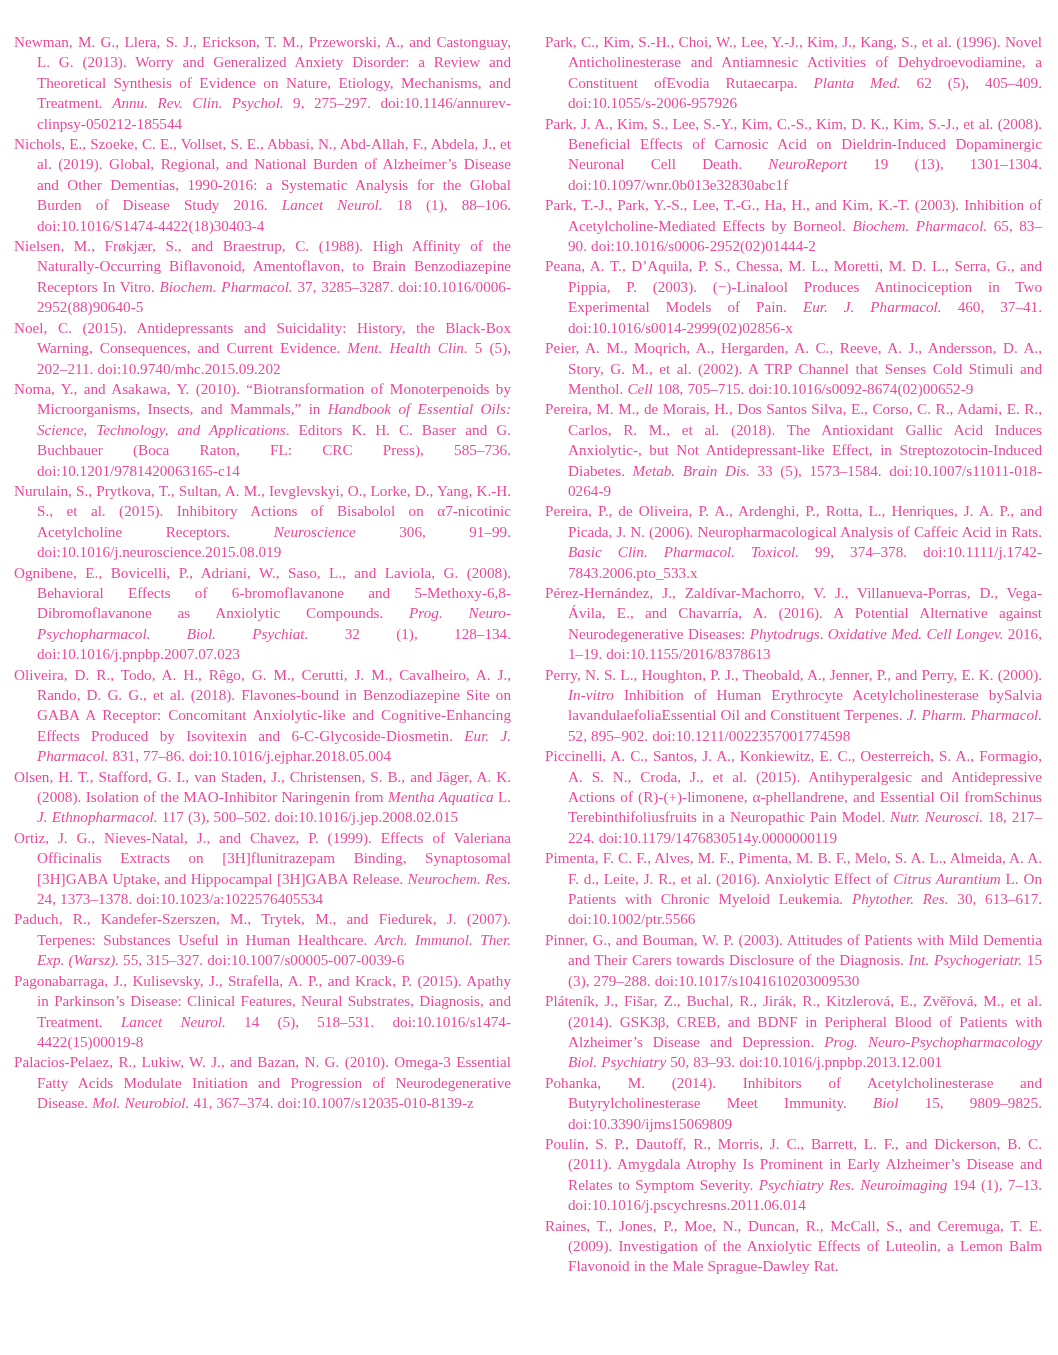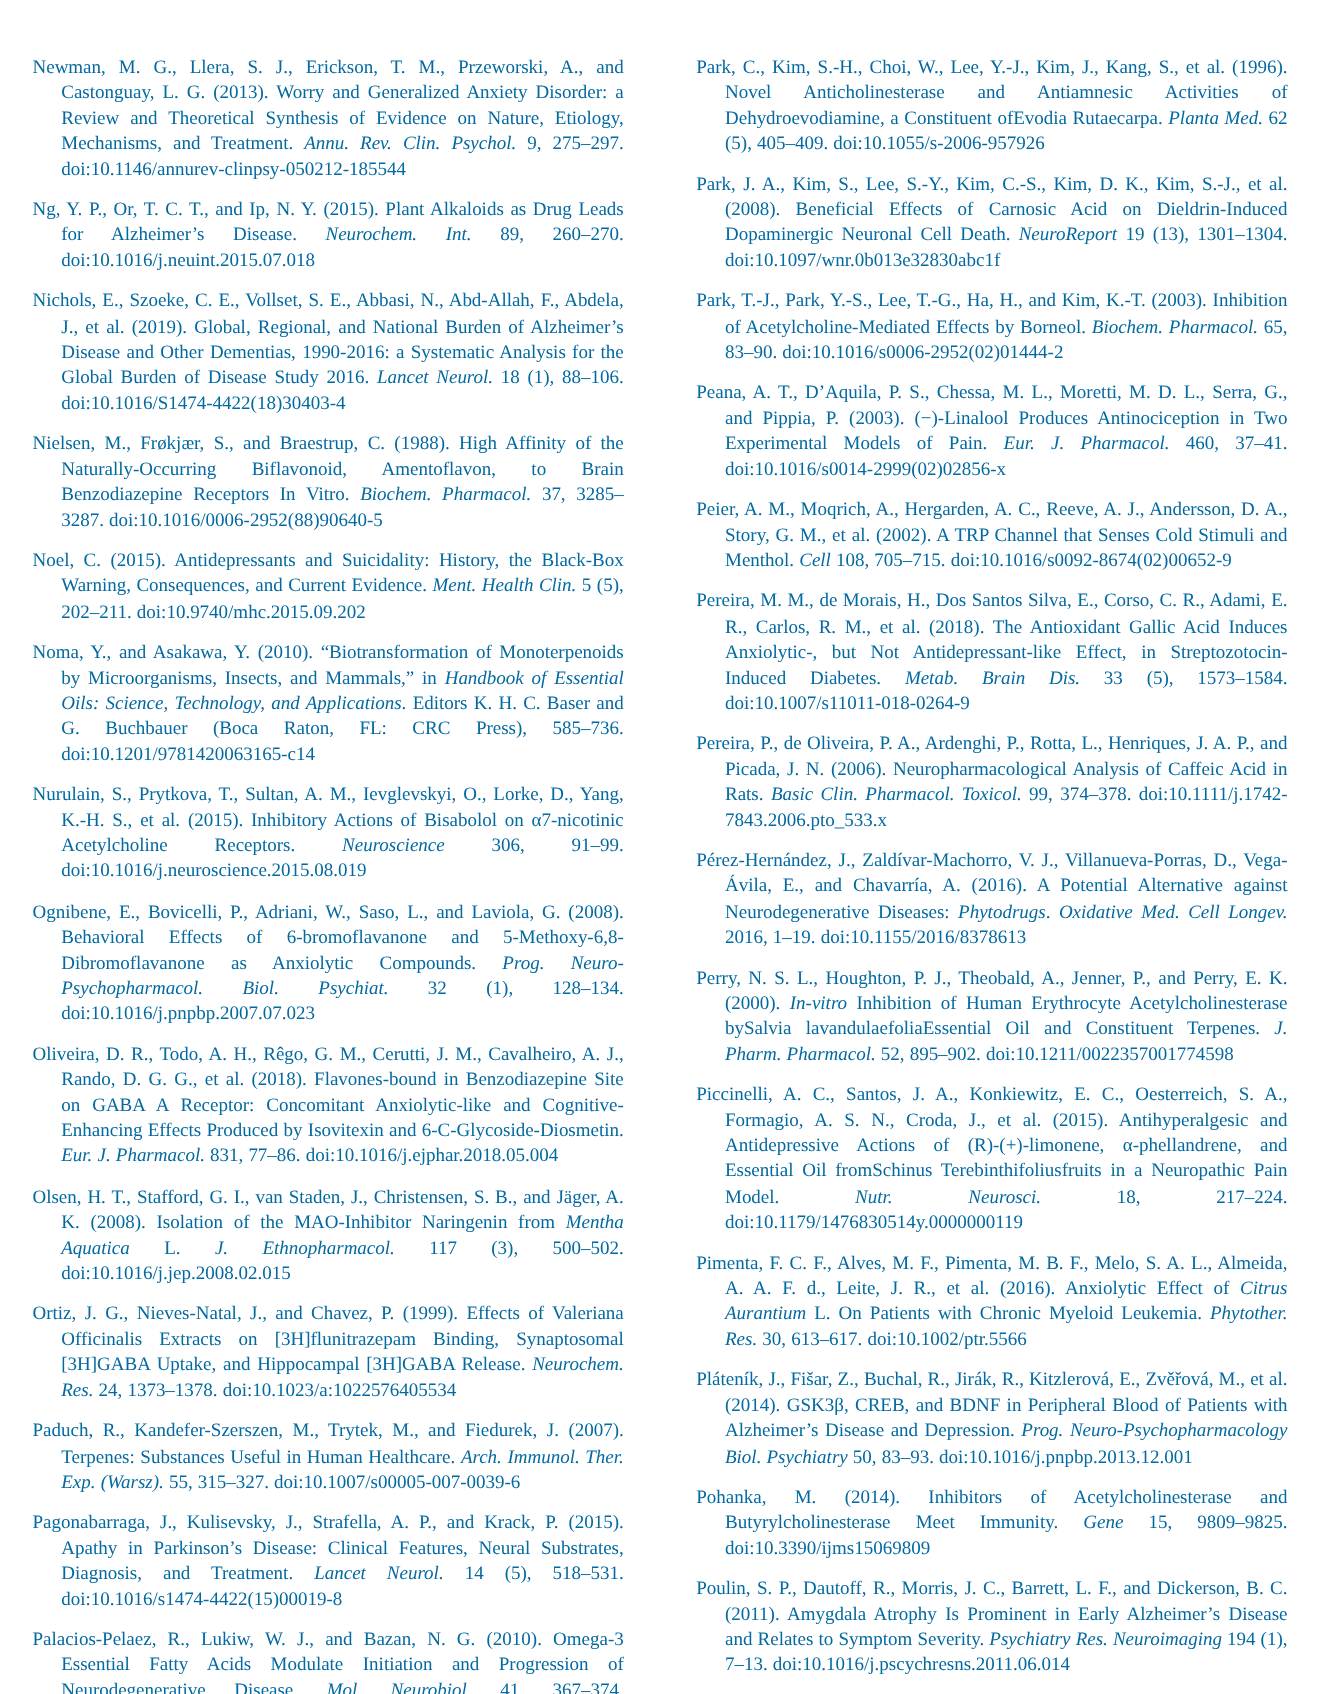--- a/index.html
+++ b/index.html
@@ -19,39 +19,38 @@
     padding: 32px 14px 30px 14px;
     display: flex;
     gap: 34px;
     background: #ffffff;
   }
   .ref-column {
     width: 497px;
     flex: 0 0 497px;
   }
   .ref {
-    margin: 12px;
+    margin: 0;
     font-size: 15.2px;
     line-height: 20.4px;
-    color: #0369a1;
+    color: #ec4899;
     text-align: justify;
     padding-left: 23px;
     text-indent: -23px;
     word-spacing: 0.02em;
   }
   .ref em {
   }
 </style>
 </head>
 <body>
 
 <div class="page">
   <div class="ref-column">
       <p class="ref"><span>Newman, M. G., Llera, S. J., Erickson, T. M., Przeworski, A., and Castonguay, L. G. (2013). Worry and Generalized Anxiety Disorder: a Review and Theoretical Synthesis of Evidence on Nature, Etiology, Mechanisms, and Treatment. </span><em>Annu. Rev. Clin. Psychol.</em><span> 9, 275–297. doi:10.1146/annurev-clinpsy-050212-185544</span></p>
-      <p class="ref"><span>Ng, Y. P., Or, T. C. T., and Ip, N. Y. (2015). Plant Alkaloids as Drug Leads for Alzheimer’s Disease. </span><em>Neurochem. Int.</em><span> 89, 260–270. doi:10.1016/j.neuint.2015.07.018</span></p>
       <p class="ref"><span>Nichols, E., Szoeke, C. E., Vollset, S. E., Abbasi, N., Abd-Allah, F., Abdela, J., et al. (2019). Global, Regional, and National Burden of Alzheimer’s Disease and Other Dementias, 1990-2016: a Systematic Analysis for the Global Burden of Disease Study 2016. </span><em>Lancet Neurol.</em><span> 18 (1), 88–106. doi:10.1016/S1474-4422(18)30403-4</span></p>
       <p class="ref"><span>Nielsen, M., Frøkjær, S., and Braestrup, C. (1988). High Affinity of the Naturally-Occurring Biflavonoid, Amentoflavon, to Brain Benzodiazepine Receptors In Vitro. </span><em>Biochem. Pharmacol.</em><span> 37, 3285–3287. doi:10.1016/0006-2952(88)90640-5</span></p>
       <p class="ref"><span>Noel, C. (2015). Antidepressants and Suicidality: History, the Black-Box Warning, Consequences, and Current Evidence. </span><em>Ment. Health Clin.</em><span> 5 (5), 202–211. doi:10.9740/mhc.2015.09.202</span></p>
       <p class="ref"><span>Noma, Y., and Asakawa, Y. (2010). “Biotransformation of Monoterpenoids by Microorganisms, Insects, and Mammals,” in </span><em>Handbook of Essential Oils: Science, Technology, and Applications</em><span>. Editors K. H. C. Baser and G. Buchbauer (Boca Raton, FL: CRC Press), 585–736. doi:10.1201/9781420063165-c14</span></p>
       <p class="ref"><span>Nurulain, S., Prytkova, T., Sultan, A. M., Ievglevskyi, O., Lorke, D., Yang, K.-H. S., et al. (2015). Inhibitory Actions of Bisabolol on α7-nicotinic Acetylcholine Receptors. </span><em>Neuroscience</em><span> 306, 91–99. doi:10.1016/j.neuroscience.2015.08.019</span></p>
       <p class="ref"><span>Ognibene, E., Bovicelli, P., Adriani, W., Saso, L., and Laviola, G. (2008). Behavioral Effects of 6-bromoflavanone and 5-Methoxy-6,8-Dibromoflavanone as Anxiolytic Compounds. </span><em>Prog. Neuro-Psychopharmacol. Biol. Psychiat.</em><span> 32 (1), 128–134. doi:10.1016/j.pnpbp.2007.07.023</span></p>
       <p class="ref"><span>Oliveira, D. R., Todo, A. H., Rêgo, G. M., Cerutti, J. M., Cavalheiro, A. J., Rando, D. G. G., et al. (2018). Flavones-bound in Benzodiazepine Site on GABA A Receptor: Concomitant Anxiolytic-like and Cognitive-Enhancing Effects Produced by Isovitexin and 6-C-Glycoside-Diosmetin. </span><em>Eur. J. Pharmacol.</em><span> 831, 77–86. doi:10.1016/j.ejphar.2018.05.004</span></p>
       <p class="ref"><span>Olsen, H. T., Stafford, G. I., van Staden, J., Christensen, S. B., and Jäger, A. K. (2008). Isolation of the MAO-Inhibitor Naringenin from </span><em>Mentha Aquatica</em><span> L. </span><em>J. Ethnopharmacol.</em><span> 117 (3), 500–502. doi:10.1016/j.jep.2008.02.015</span></p>
       <p class="ref"><span>Ortiz, J. G., Nieves-Natal, J., and Chavez, P. (1999). Effects of Valeriana Officinalis Extracts on [3H]flunitrazepam Binding, Synaptosomal [3H]GABA Uptake, and Hippocampal [3H]GABA Release. </span><em>Neurochem. Res.</em><span> 24, 1373–1378. doi:10.1023/a:1022576405534</span></p>
       <p class="ref"><span>Paduch, R., Kandefer-Szerszen, M., Trytek, M., and Fiedurek, J. (2007). Terpenes: Substances Useful in Human Healthcare. </span><em>Arch. Immunol. Ther. Exp. (Warsz).</em><span> 55, 315–327. doi:10.1007/s00005-007-0039-6</span></p>
@@ -63,18 +62,19 @@
       <p class="ref"><span>Park, J. A., Kim, S., Lee, S.-Y., Kim, C.-S., Kim, D. K., Kim, S.-J., et al. (2008). Beneficial Effects of Carnosic Acid on Dieldrin-Induced Dopaminergic Neuronal Cell Death. </span><em>NeuroReport</em><span> 19 (13), 1301–1304. doi:10.1097/wnr.0b013e32830abc1f</span></p>
       <p class="ref"><span>Park, T.-J., Park, Y.-S., Lee, T.-G., Ha, H., and Kim, K.-T. (2003). Inhibition of Acetylcholine-Mediated Effects by Borneol. </span><em>Biochem. Pharmacol.</em><span> 65, 83–90. doi:10.1016/s0006-2952(02)01444-2</span></p>
       <p class="ref"><span>Peana, A. T., D’Aquila, P. S., Chessa, M. L., Moretti, M. D. L., Serra, G., and Pippia, P. (2003). (−)-Linalool Produces Antinociception in Two Experimental Models of Pain. </span><em>Eur. J. Pharmacol.</em><span> 460, 37–41. doi:10.1016/s0014-2999(02)02856-x</span></p>
       <p class="ref"><span>Peier, A. M., Moqrich, A., Hergarden, A. C., Reeve, A. J., Andersson, D. A., Story, G. M., et al. (2002). A TRP Channel that Senses Cold Stimuli and Menthol. </span><em>Cell</em><span> 108, 705–715. doi:10.1016/s0092-8674(02)00652-9</span></p>
       <p class="ref"><span>Pereira, M. M., de Morais, H., Dos Santos Silva, E., Corso, C. R., Adami, E. R., Carlos, R. M., et al. (2018). The Antioxidant Gallic Acid Induces Anxiolytic-, but Not Antidepressant-like Effect, in Streptozotocin-Induced Diabetes. </span><em>Metab. Brain Dis.</em><span> 33 (5), 1573–1584. doi:10.1007/s11011-018-0264-9</span></p>
       <p class="ref"><span>Pereira, P., de Oliveira, P. A., Ardenghi, P., Rotta, L., Henriques, J. A. P., and Picada, J. N. (2006). Neuropharmacological Analysis of Caffeic Acid in Rats. </span><em>Basic Clin. Pharmacol. Toxicol.</em><span> 99, 374–378. doi:10.1111/j.1742-7843.2006.pto_533.x</span></p>
       <p class="ref"><span>Pérez-Hernández, J., Zaldívar-Machorro, V. J., Villanueva-Porras, D., Vega-Ávila, E., and Chavarría, A. (2016). A Potential Alternative against Neurodegenerative Diseases: </span><em>Phytodrugs</em><span>. </span><em>Oxidative Med. Cell Longev.</em><span> 2016, 1–19. doi:10.1155/2016/8378613</span></p>
       <p class="ref"><span>Perry, N. S. L., Houghton, P. J., Theobald, A., Jenner, P., and Perry, E. K. (2000). </span><em>In-vitro</em><span> Inhibition of Human Erythrocyte Acetylcholinesterase bySalvia lavandulaefoliaEssential Oil and Constituent Terpenes. </span><em>J. Pharm. Pharmacol.</em><span> 52, 895–902. doi:10.1211/0022357001774598</span></p>
       <p class="ref"><span>Piccinelli, A. C., Santos, J. A., Konkiewitz, E. C., Oesterreich, S. A., Formagio, A. S. N., Croda, J., et al. (2015). Antihyperalgesic and Antidepressive Actions of (R)-(+)-limonene, α-phellandrene, and Essential Oil fromSchinus Terebinthifoliusfruits in a Neuropathic Pain Model. </span><em>Nutr. Neurosci.</em><span> 18, 217–224. doi:10.1179/1476830514y.0000000119</span></p>
       <p class="ref"><span>Pimenta, F. C. F., Alves, M. F., Pimenta, M. B. F., Melo, S. A. L., Almeida, A. A. F. d., Leite, J. R., et al. (2016). Anxiolytic Effect of </span><em>Citrus Aurantium</em><span> L. On Patients with Chronic Myeloid Leukemia. </span><em>Phytother. Res.</em><span> 30, 613–617. doi:10.1002/ptr.5566</span></p>
+      <p class="ref"><span>Pinner, G., and Bouman, W. P. (2003). Attitudes of Patients with Mild Dementia and Their Carers towards Disclosure of the Diagnosis. </span><em>Int. Psychogeriatr.</em><span> 15 (3), 279–288. doi:10.1017/s1041610203009530</span></p>
       <p class="ref"><span>Pláteník, J., Fišar, Z., Buchal, R., Jirák, R., Kitzlerová, E., Zvěřová, M., et al. (2014). GSK3β, CREB, and BDNF in Peripheral Blood of Patients with Alzheimer’s Disease and Depression. </span><em>Prog. Neuro-Psychopharmacology Biol. Psychiatry</em><span> 50, 83–93. doi:10.1016/j.pnpbp.2013.12.001</span></p>
-      <p class="ref"><span>Pohanka, M. (2014). Inhibitors of Acetylcholinesterase and Butyrylcholinesterase Meet Immunity. </span><em>Gene</em><span> 15, 9809–9825. doi:10.3390/ijms15069809</span></p>
+      <p class="ref"><span>Pohanka, M. (2014). Inhibitors of Acetylcholinesterase and Butyrylcholinesterase Meet Immunity. </span><em>Biol</em><span> 15, 9809–9825. doi:10.3390/ijms15069809</span></p>
       <p class="ref"><span>Poulin, S. P., Dautoff, R., Morris, J. C., Barrett, L. F., and Dickerson, B. C. (2011). Amygdala Atrophy Is Prominent in Early Alzheimer’s Disease and Relates to Symptom Severity. </span><em>Psychiatry Res. Neuroimaging</em><span> 194 (1), 7–13. doi:10.1016/j.pscychresns.2011.06.014</span></p>
       <p class="ref"><span>Raines, T., Jones, P., Moe, N., Duncan, R., McCall, S., and Ceremuga, T. E. (2009). Investigation of the Anxiolytic Effects of Luteolin, a Lemon Balm Flavonoid in the Male Sprague-Dawley Rat. </span></p>
     </div>
 </div>
 
 </body></html>

